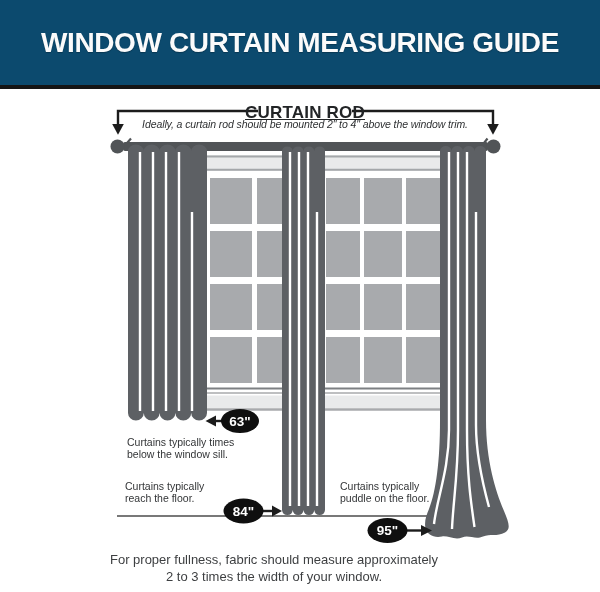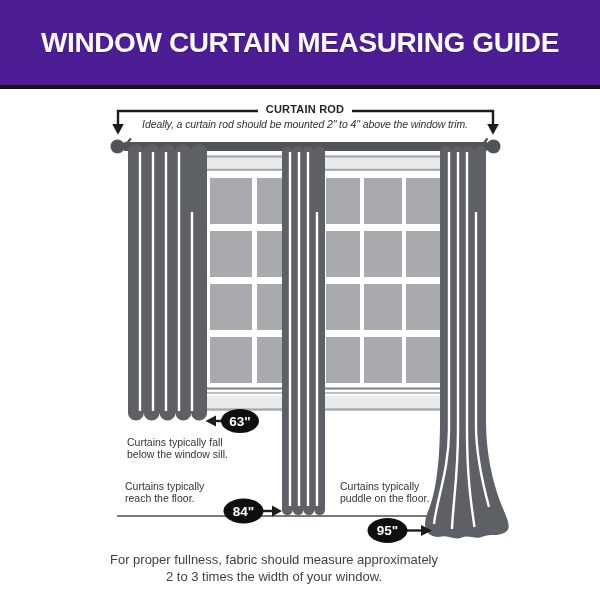--- a/index.html
+++ b/index.html
@@ -2,30 +2,30 @@
 <html><head>
 <meta charset="utf-8">
 <style>
   html,body{margin:0;padding:0;background:#ffffff;}
   .page{
     position:relative;width:600px;height:592px;overflow:hidden;background:#fff;
     font-family:"Liberation Sans","DejaVu Sans",sans-serif;
   }
   .banner{
     position:absolute;left:0;top:0;width:600px;height:85px;
-    background:#4c1d95;border-bottom:4px solid #151515;
+    background:#0c4a6e;border-bottom:4px solid #151515;
     display:flex;align-items:center;justify-content:center;
   }
   .banner h1{
     margin:0;color:#fbfbfb;font-size:28px;font-weight:bold;letter-spacing:-0.4px;
     text-shadow:0 1px 1px rgba(0,0,0,.25);white-space:nowrap;
   }
   svg.diagram{position:absolute;left:0;top:0;width:600px;height:592px;}
   .lbl{position:absolute;color:#222426;}
-  .rod-label{left:305px;top:103px;transform:translateX(-50%);font-size:11px;font-weight:bold;letter-spacing:.2px;white-space:nowrap;}
+  .rod-label{left:305px;top:103px;transform:translateX(-50%);font-size:17px;font-weight:bold;letter-spacing:.2px;white-space:nowrap;text-decoration:underline;}
   .rod-tip{left:305px;top:118px;transform:translateX(-50%);font-size:10.5px;letter-spacing:-0.1px;white-space:nowrap;color:#2e3032;font-style:italic;}
   .caption{font-size:10.5px;line-height:11.5px;white-space:pre-line;color:#333537;}
   .cap-sill{left:127px;top:437px;}
   .cap-floor{left:125px;top:481px;}
   .cap-puddle{left:340px;top:481px;}
   .footer-note{
     position:absolute;left:0;top:552px;width:548px;text-align:center;
     font-size:13px;line-height:16.5px;color:#3d3f41;white-space:pre-line;
   }
   svg text.badge-val{font-family:"Liberation Sans","DejaVu Sans",sans-serif;font-size:13.5px;font-weight:bold;fill:#ffffff;}
@@ -149,21 +149,21 @@
     </g>
   </svg>
 
   <header class="banner">
     <h1>WINDOW CURTAIN MEASURING GUIDE</h1>
   </header>
 
   <div class="lbl rod-label">CURTAIN ROD</div>
   <div class="lbl rod-tip">Ideally, a curtain rod should be mounted 2" to 4" above the window trim.</div>
 
-  <div class="lbl caption cap-sill">Curtains typically fall
+  <div class="lbl caption cap-sill">Curtains typically times
 below the window sill.</div>
   <div class="lbl caption cap-floor">Curtains typically
 reach the floor.</div>
   <div class="lbl caption cap-puddle">Curtains typically
 puddle on the floor.</div>
 
   <div class="footer-note">For proper fullness, fabric should measure approximately
 2 to 3 times the width of your window.</div>
 </div>
 

